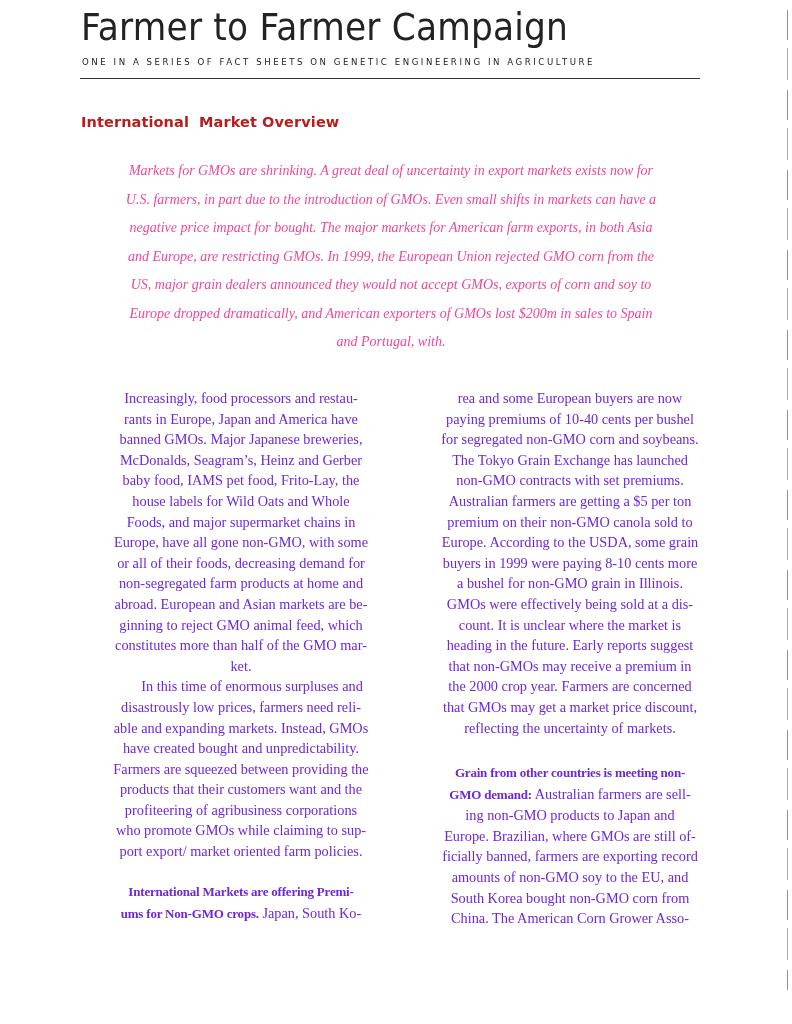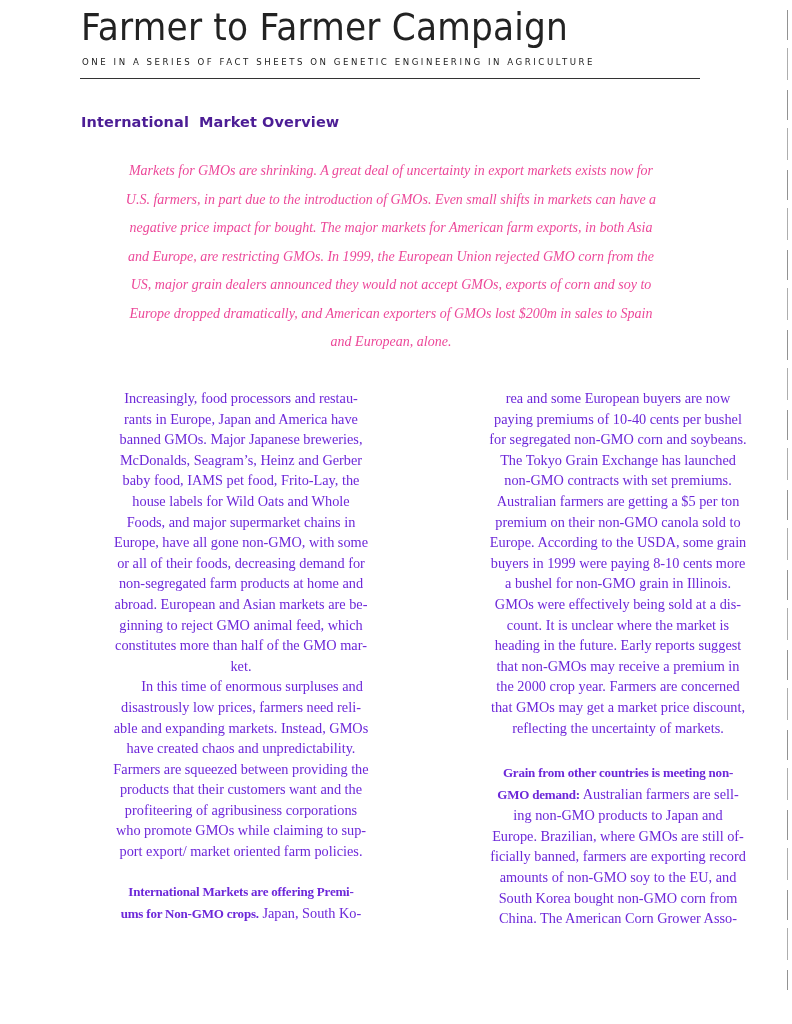--- a/index.html
+++ b/index.html
@@ -22,38 +22,38 @@
     font-size: 8.6px; letter-spacing: 2.55px; color: #222;
     white-space: nowrap; line-height: 14px;
   }
   .rule {
     position: absolute; left: 80px; top: 78px; width: 620px; height: 0;
     border-top: 1.6px solid #333;
   }
   .section-heading {
     position: absolute; left: 81px; top: 114px;
     font-family: "DejaVu Sans", sans-serif;
-    font-size: 14.5px; font-weight: bold; color: #4c1d95; white-space: nowrap;
+    font-size: 14.5px; font-weight: bold; color: #b91c1c; white-space: nowrap;
     letter-spacing: 0.1px;
   }
   .section-heading .gap { display: inline-block; width: 10px; }
   .intro {
     position: absolute; left: 81px; top: 157px; width: 620px;
     font-family: "Liberation Serif", serif; font-style: italic;
     font-size: 14px; line-height: 28.5px; color: #ec4899;
   }
   .intro .line { display: block; white-space: nowrap; }
   .col {
     position: absolute; top: 388px; width: 320px;
     font-family: "Liberation Serif", serif;
     font-size: 14.3px; line-height: 20.6px; color: #6d28d9;
   }
   .col .line { display: block; white-space: nowrap; }
   .col-left { left: 81px; }
-  .col-right { left: 410px; margin-left: 48px; }
+  .col-right { left: 410px; }
   .indent { padding-left: 22px; }
   .blank { display: block; height: 20.6px; }
   .sans-b {
     font-family: Liberation Serif, serif; font-size: 13px; font-weight: bold;
     letter-spacing: -0.2px;
   }
   .edge-line {
     position: absolute; left: 787px; top: 10px; width: 1px; height: 980px;
     background: repeating-linear-gradient(to bottom, #777 0 30px, #fff 30px 38px, #999 38px 70px, #fff 70px 80px);
     opacity: 0.8;
@@ -74,21 +74,21 @@
     <span>International</span><span class="gap"></span><span>Market Overview</span>
   </div>
 
   <div class="intro">
     <span class="line">Markets for GMOs are shrinking. A great deal of uncertainty in export markets exists now for</span>
     <span class="line">U.S. farmers, in part due to the introduction of GMOs. Even small shifts in markets can have a</span>
     <span class="line">negative price impact for bought. The major markets for American farm exports, in both Asia</span>
     <span class="line">and Europe, are restricting GMOs. In 1999, the European Union rejected GMO corn from the</span>
     <span class="line">US, major grain dealers announced they would not accept GMOs, exports of corn and soy to</span>
     <span class="line">Europe dropped dramatically, and American exporters of GMOs lost $200m in sales to Spain</span>
-    <span class="line">and European, alone.</span>
+    <span class="line">and Portugal, with.</span>
   </div>
 
   <div class="col col-left">
     <div>
       <span class="line">Increasingly, food processors and restau-</span>
       <span class="line">rants in Europe, Japan and America have</span>
       <span class="line">banned GMOs. Major Japanese breweries,</span>
       <span class="line">McDonalds, Seagram’s, Heinz and Gerber</span>
       <span class="line">baby food, IAMS pet food, Frito-Lay, the</span>
       <span class="line">house labels for Wild Oats and Whole</span>
@@ -98,21 +98,21 @@
       <span class="line">non-segregated farm products at home and</span>
       <span class="line">abroad. European and Asian markets are be-</span>
       <span class="line">ginning to reject GMO animal feed, which</span>
       <span class="line">constitutes more than half of the GMO mar-</span>
       <span class="line">ket.</span>
     </div>
     <div>
       <span class="line indent">In this time of enormous surpluses and</span>
       <span class="line">disastrously low prices, farmers need reli-</span>
       <span class="line">able and expanding markets. Instead, GMOs</span>
-      <span class="line">have created chaos and unpredictability.</span>
+      <span class="line">have created bought and unpredictability.</span>
       <span class="line">Farmers are squeezed between providing the</span>
       <span class="line">products that their customers want and the</span>
       <span class="line">profiteering of agribusiness corporations</span>
       <span class="line">who promote GMOs while claiming to sup-</span>
       <span class="line">port export/ market oriented farm policies.</span>
     </div>
     <span class="blank"></span>
     <div>
       <span class="line sans-b">International Markets are offering Premi-</span>
       <span class="line"><span class="sans-b">ums for Non-GMO crops.</span><span> Japan, South Ko-</span></span>

